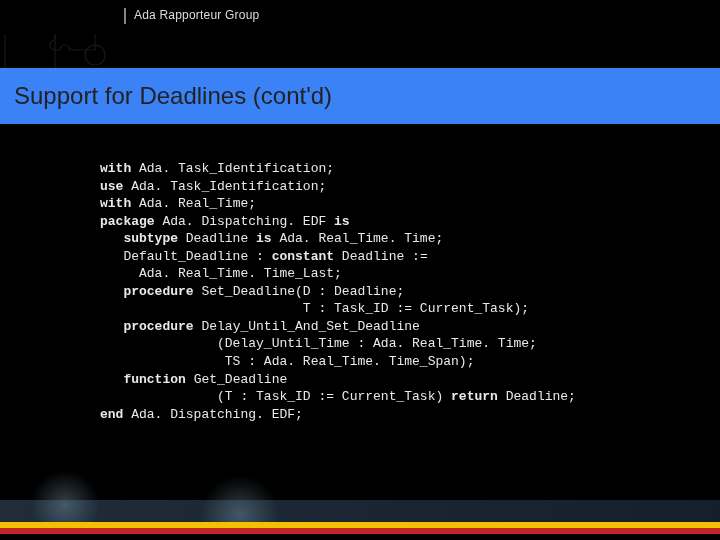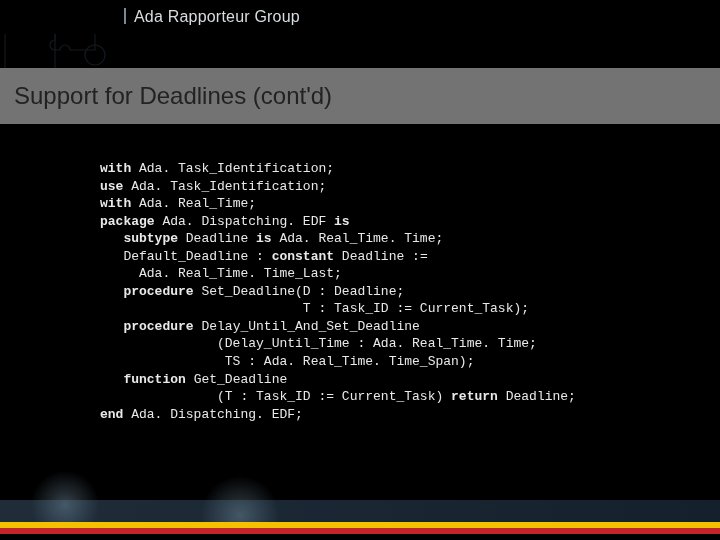--- a/index.html
+++ b/index.html
@@ -21,33 +21,33 @@
     top: 8px;
     width: 2px;
     height: 16px;
     background: #7a8a95;
   }
   .header-text {
     position: absolute;
     left: 134px;
     top: 8px;
     color: #d8dde0;
-    font-size: 16px;
+    font-size: 12px;
     letter-spacing: 0.2px;
   }
   .puzzle-bg {
     position: absolute;
     left: 0; top: 0;
     width: 120px; height: 80px;
     opacity: 0.35;
   }
   .puzzle-bg svg { width: 100%; height: 100%; }
   .title-band {
     position: relative;
-    background: #737373;
+    background: #3b82f6;
     height: 56px;
     margin-top: 34px;
     padding-left: 14px;
     display: flex;
     align-items: center;
   }
   .title {
     color: #222;
     font-size: 24px;
     font-weight: 400;

